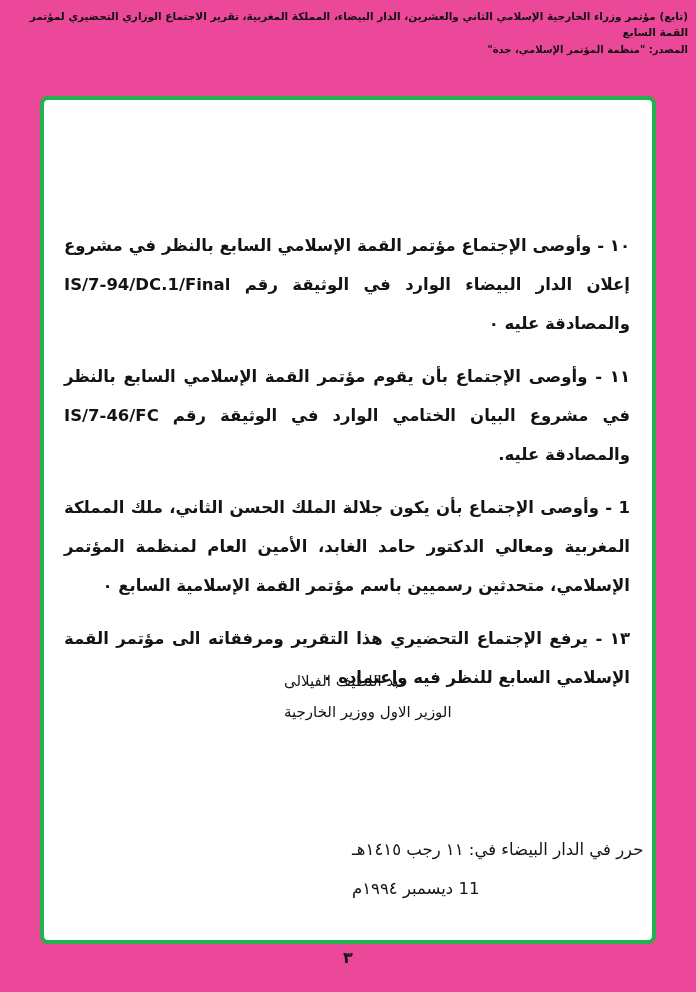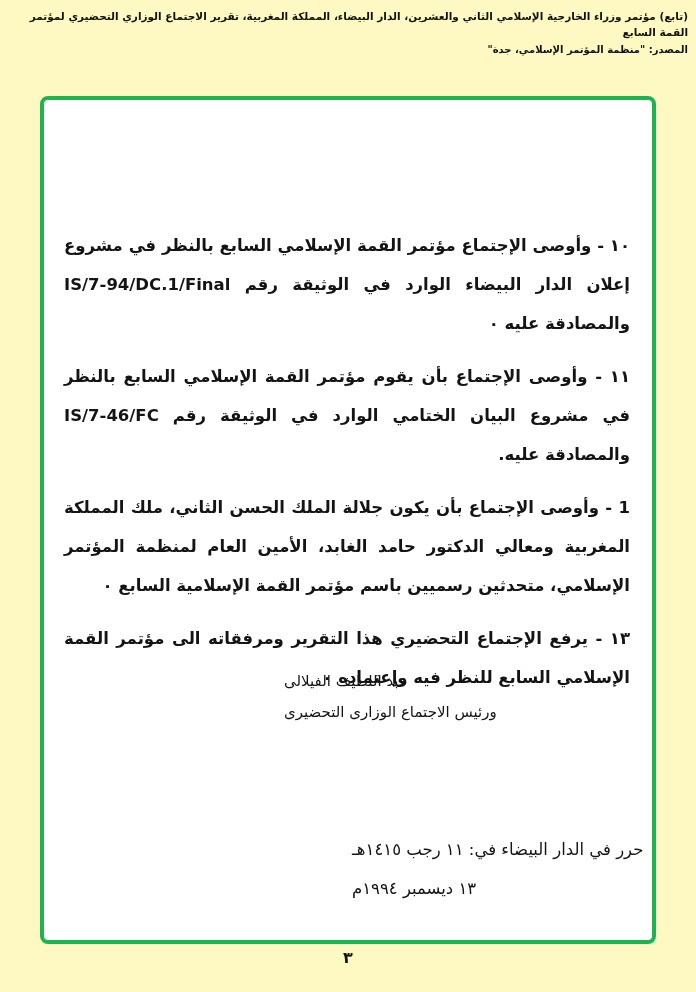--- a/index.html
+++ b/index.html
@@ -6,21 +6,21 @@
       margin: 0;
       padding: 0;
       background: #ffffff;
       font-family: "DejaVu Sans", sans-serif;
       color: #1a1a1a;
     }
     .page {
       position: relative;
       width: 696px;
       height: 992px;
-      background: #fef9c3;
+      background: #ec4899;
       overflow: hidden;
     }
 
     
     .doc-header {
       position: absolute;
       top: 8px;
       left: 12px;
       right: 8px;
       direction: rtl;
@@ -117,23 +117,23 @@
 
   <div class="body-text">
     <p>١٠ -   وأوصى الإجتماع مؤتمر القمة الإسلامي السابع بالنظر في مشروع إعلان الدار البيضاء الوارد في الوثيقة رقم IS/7-94/DC.1/Final والمصادقة عليه ٠</p>
     <p>١١ -  وأوصى الإجتماع بأن يقوم مؤتمر القمة الإسلامي السابع بالنظر في مشروع البيان الختامي الوارد في الوثيقة رقم IS/7-46/FC والمصادقة عليه.</p>
     <p>1 -   وأوصى الإجتماع بأن يكون جلالة الملك الحسن الثاني، ملك المملكة المغربية ومعالي الدكتور حامد الغابد، الأمين العام لمنظمة المؤتمر الإسلامي، متحدثين رسميين باسم مؤتمر القمة الإسلامية السابع ٠</p>
     <p>١٣ -   يرفع الإجتماع التحضيري هذا التقرير ومرفقاته الى مؤتمر القمة الإسلامي السابع للنظر فيه وإعتماده ٠</p>
   </div>
 
   <div class="signature-block">
     <div>عبد اللطيف الفيلالى</div>
-    <div>ورئيس الاجتماع الوزارى التحضيرى</div>
+    <div>الوزير الاول ووزير الخارجية</div>
   </div>
 
   <div class="closing-block">
     <div>حرر في الدار البيضاء في: ١١ رجب ١٤١٥هـ</div>
-    <div>١٣ ديسمبر ١٩٩٤م</div>
+    <div>11 ديسمبر ١٩٩٤م</div>
   </div>
 
   <div class="page-number">٣</div>
 
 </div>
 
 </body></html>

